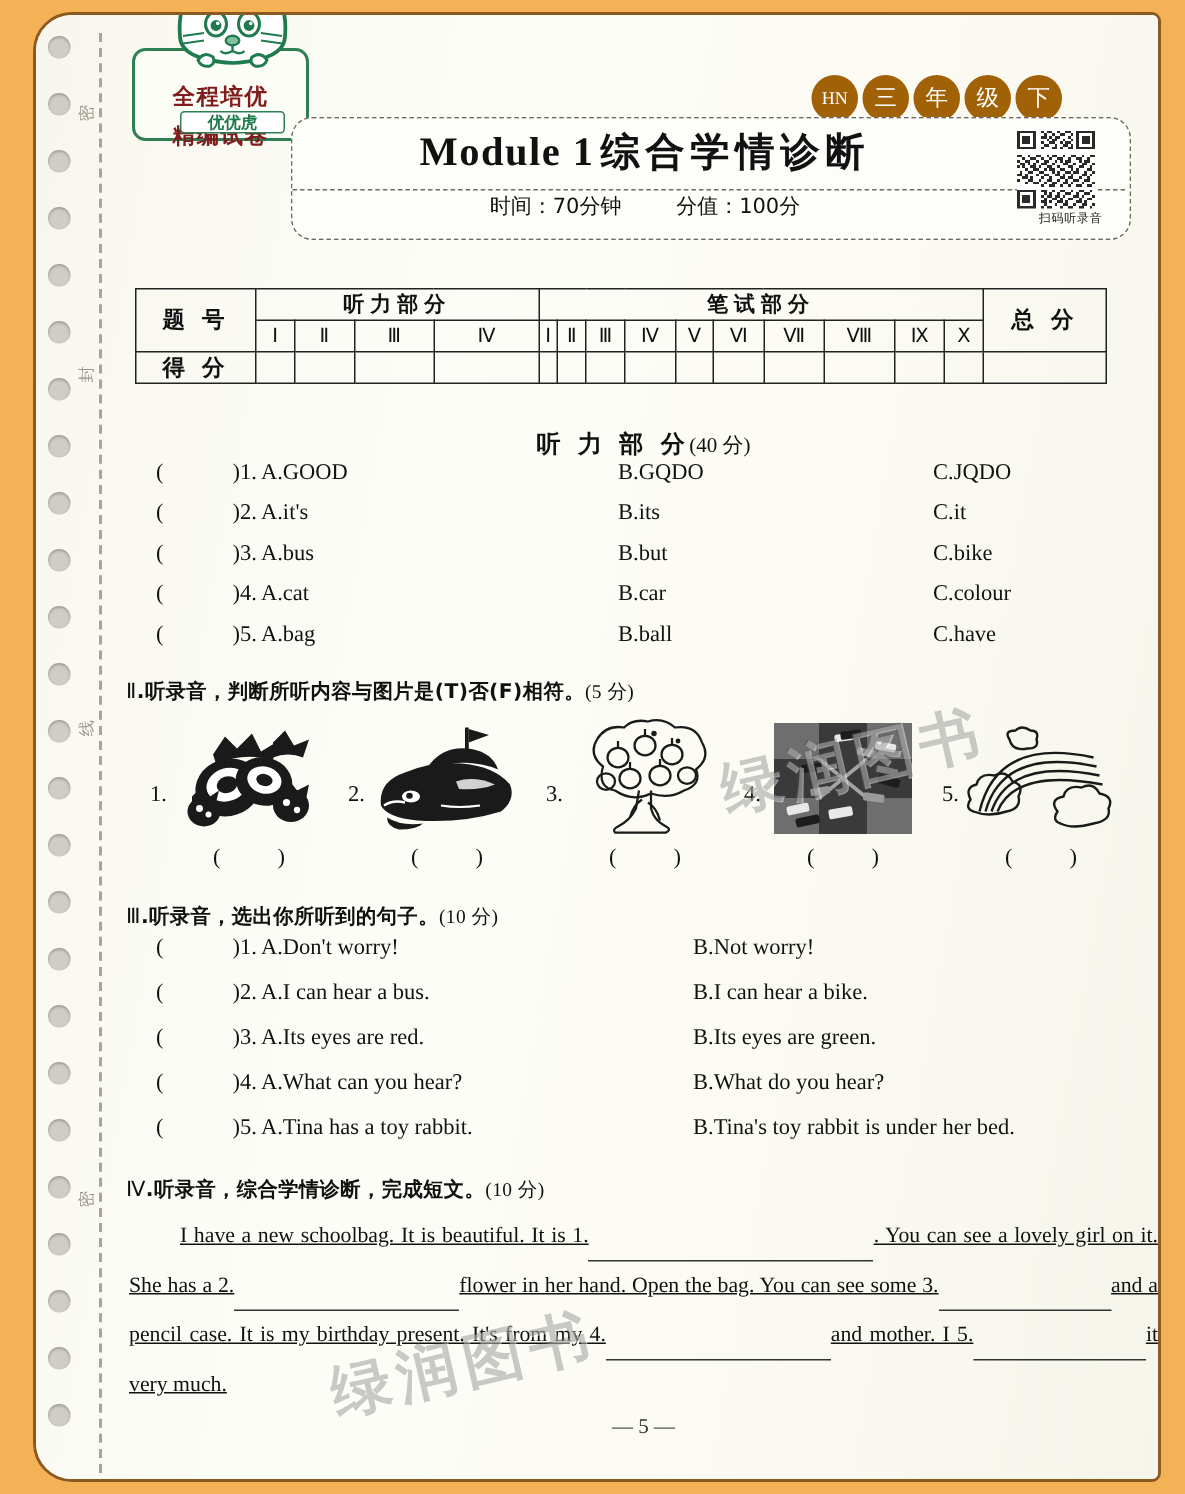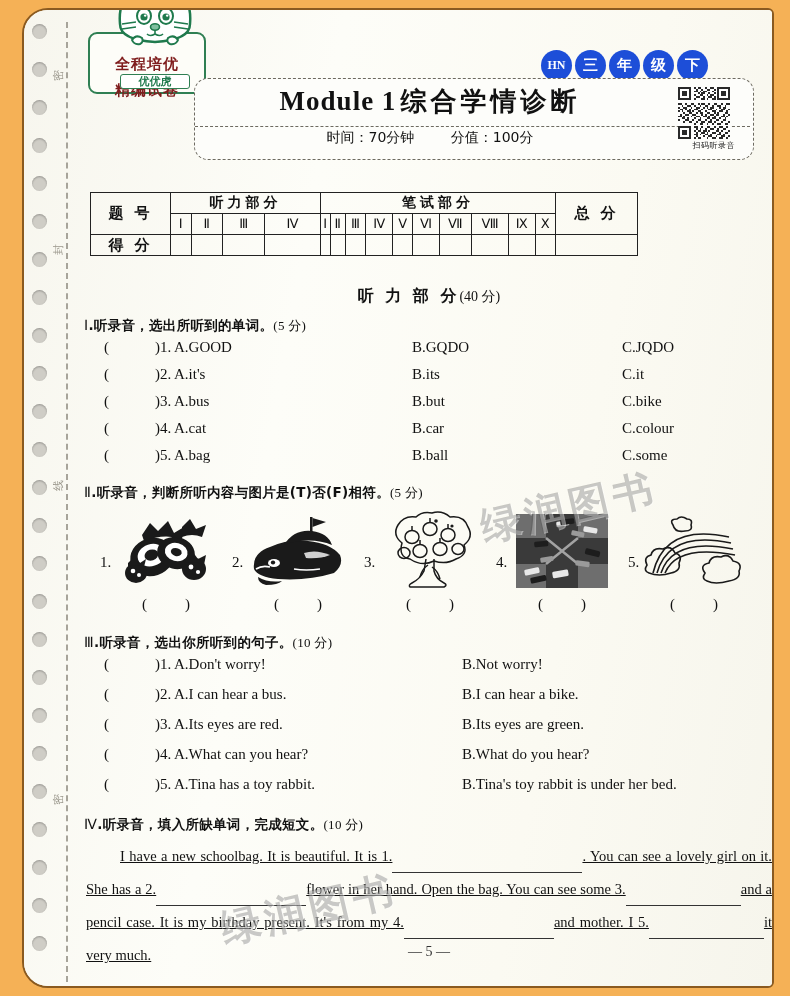--- a/index.html
+++ b/index.html
@@ -92,24 +92,24 @@
     line-height:13px;
   }
 
   
   .grade-badges {
     position:absolute; right:68px; top:40px;
     display:flex; gap:3px;
   }
   .badge {
     width:31px; height:31px; border-radius:50%;
-    background:#1d4ed8; color:#fff;
+    background:#a16207; color:#fff;
     display:flex; align-items:center; justify-content:center;
     font-family:"DejaVu Sans", sans-serif;
-    font-size:15px; font-weight:bold;
+    font-size:15px; font-weight:normal;
   }
   .badge.lat { font-size:12px; font-family:"Liberation Serif", serif; }
 
   
   .title-box {
     position:absolute; left:112px; top:68px;
     width:560px; height:82px;
     border:1.5px dashed #6d6a60;
     border-radius:14px;
     background:#fdfdfa;
@@ -148,21 +148,21 @@
   .qr-wrap { position:absolute; right:18px; top:8px; width:62px; text-align:center; }
   .qr-code { width:52px; height:52px; margin:0 auto; display:block; }
   .qr-label {
     font-family:"DejaVu Sans", sans-serif;
     font-size:8px; color:#222; margin-top:1px; letter-spacing:.5px;text-align:right;
   }
 
   
   .score-table {
     position:absolute; left:8px; top:182px;
-    width:548px;
+    width:648px;
     border-collapse:collapse;
   }
   .score-table td {
     border:1.2px solid #222;
     text-align:center;
     font-family:"Liberation Serif", serif;
     font-size:13px;
     color:#111;
     height:21px;
   }
@@ -606,23 +606,20 @@
       </tr>
     </tbody>
       </table>
 
     <div style="position:absolute; left:0; top:262px; width:694px;">
 
       <div class="section-title">
         <span>听 力 部 分</span><span class="pts">(40 分)</span>
       </div>
 
-      <div class="q-head">
-        <span class="rn">Ⅰ</span><span>.听录音，选出所听到的单词。</span><span class="pts">(5 分)</span>
-      </div>
 
       <div class="wrow">
         <span class="paren">(<span class="gap"></span>)<span>1.</span></span>
         <span class="oa">A.GOOD</span>
         <span class="ob">B.GQDO</span>
         <span class="oc">C.JQDO</span>
       </div>
       <div class="wrow">
         <span class="paren">(<span class="gap"></span>)<span>2.</span></span>
         <span class="oa">A.it's</span>
@@ -638,21 +635,21 @@
       <div class="wrow">
         <span class="paren">(<span class="gap"></span>)<span>4.</span></span>
         <span class="oa">A.cat</span>
         <span class="ob">B.car</span>
         <span class="oc">C.colour</span>
       </div>
       <div class="wrow">
         <span class="paren">(<span class="gap"></span>)<span>5.</span></span>
         <span class="oa">A.bag</span>
         <span class="ob">B.ball</span>
-        <span class="oc">C.some</span>
+        <span class="oc">C.have</span>
       </div>
 
       <div class="q-head">
         <span class="rn">Ⅱ</span><span>.听录音，判断所听内容与图片是(T)否(F)相符。</span><span class="pts">(5 分)</span>
       </div>
 
       <div class="pics">
 
         <div class="pic-cell" style="left:20px;">
           <span class="num">1.</span>
@@ -801,21 +798,21 @@
         <span class="oa">A.What can you hear?</span>
         <span class="ob">B.What do you hear?</span>
       </div>
       <div class="srow">
         <span class="paren">(<span class="gap"></span>)<span>5.</span></span>
         <span class="oa">A.Tina has a toy rabbit.</span>
         <span class="ob">B.Tina's toy rabbit is under her bed.</span>
       </div>
 
       <div class="q-head">
-        <span class="rn">Ⅳ</span><span>.听录音，填入所缺单词，完成短文。</span><span class="pts">(10 分)</span>
+        <span class="rn">Ⅳ</span><span>.听录音，综合学情诊断，完成短文。</span><span class="pts">(10 分)</span>
       </div>
 
       <div class="cloze">
         <span class="indent"></span><span>I have a new schoolbag. It is beautiful. It is 1.</span><span class="blank b-lg"></span><span>. You can see a lovely girl on it. She has a 2.</span><span class="blank b-md"></span><span>flower in her hand. Open the bag. You can see some 3.</span><span class="blank b-sm"></span><span>and a pencil case. It is my birthday present. It's from my 4.</span><span class="blank b-md"></span><span>and mother. I 5.</span><span class="blank b-sm"></span><span>it very much.</span>
       </div>
     </div>
 
     <div class="page-num">— 5 —</div>
   </div>
 

